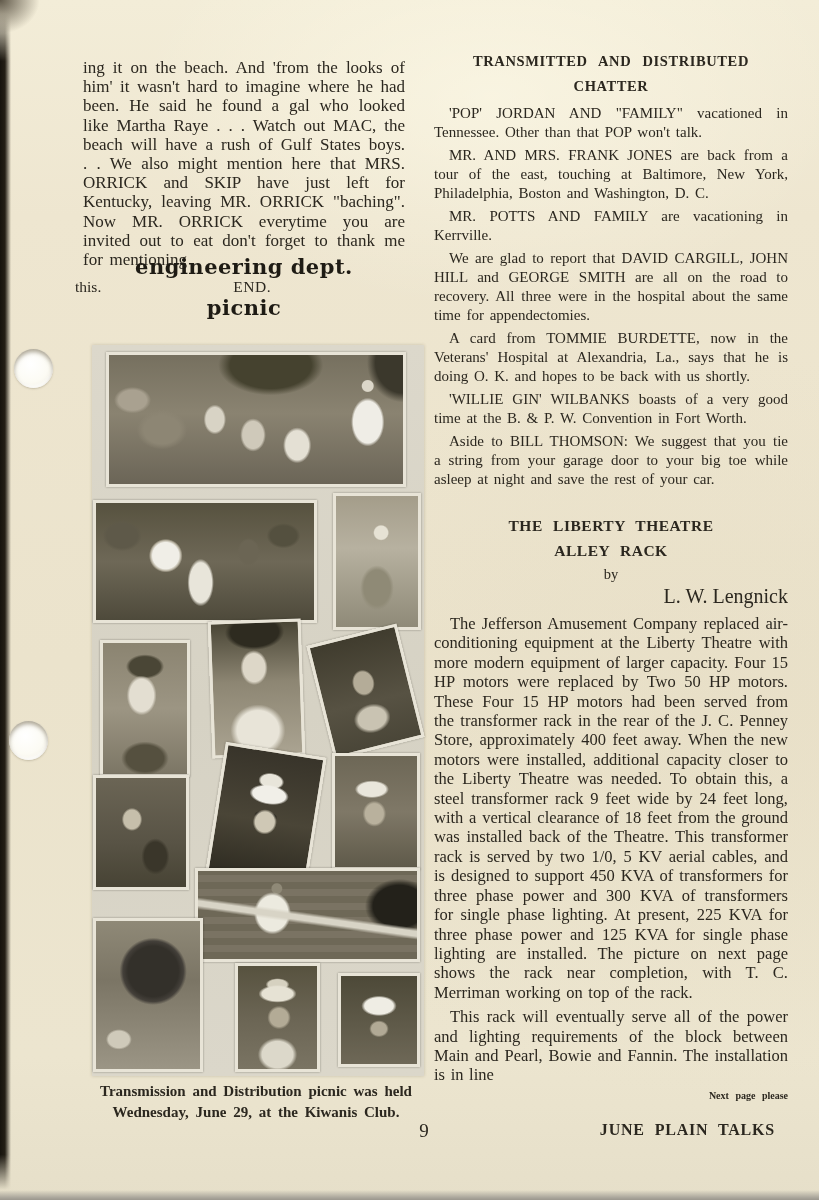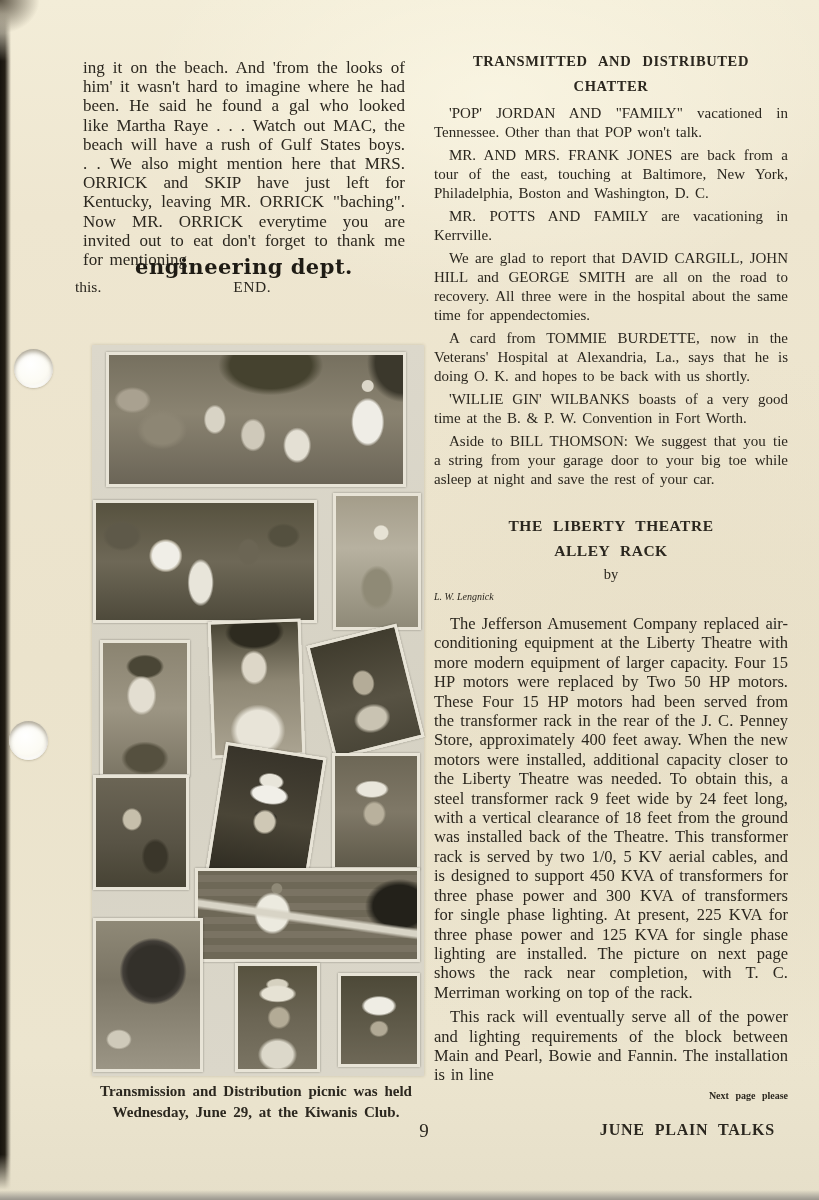--- a/index.html
+++ b/index.html
@@ -42,21 +42,21 @@
   .chatter-heading{font-weight:bold;font-size:14.5px;line-height:25px;text-align:center;
     word-spacing:7px;letter-spacing:.6px;margin:0 0 5px 0;}
   .chatter-heading span{display:block;}
   .chatter-p{font-size:15px;line-height:19px;text-align:justify;word-spacing:2px;
     text-indent:15px;margin:0 0 4px 0;}
 
   .liberty-heading{font-weight:bold;font-size:15.5px;line-height:25px;text-align:center;
     word-spacing:6px;letter-spacing:.5px;margin:24px 0 0 0;}
   .liberty-heading span{display:block;}
   .byline-by{font-size:14.5px;text-align:center;margin:0;line-height:22px;}
-  .byline-name{font-size:10px;text-align:left;margin:0 0 6px 0;line-height:23px;font-style:italic;}
+  .byline-name{font-size:20px;text-align:right;margin:0 0 6px 0;line-height:23px;}
   .article-p{font-size:16.5px;line-height:19.4px;text-align:justify;word-spacing:1.5px;
     text-indent:16px;margin:0 0 5px 0;}
   .next-page{font-size:10px;font-weight:bold;text-align:right;word-spacing:4px;margin:0;}
 
   
   .collage{position:absolute;left:92px;top:345px;width:332px;height:731px;
     background:linear-gradient(180deg,#dcd8cb,#d6d2c4 50%,#dbd7ca);
     box-shadow:0 0 3px rgba(90,80,60,.25);}
   .photo{position:absolute;border:3px solid #e8e4d7;box-shadow:0 0 2px rgba(30,28,20,.4);}
   .p1{left:14px;top:7px;width:294px;height:129px;background:
@@ -153,20 +153,21 @@
       <span>ing it on the beach. And 'from the looks of him' it wasn't hard to imagine where he had been. He said he found a gal who looked like Martha Raye . . . Watch out MAC, the beach will have a rush of Gulf States boys. . . We also might mention here that MRS. ORRICK and SKIP have just left for Kentucky, leaving MR. ORRICK "baching". Now MR. ORRICK everytime you are invited out to eat don't forget to thank me for mentioning</span>
     </p>
     <div class="end-line">
       <span>this.</span>
       <span class="end-marker">END.</span>
     </div>
   </div>
 
   <div class="eng-heading">
     <span>engineering dept.</span>
+    <span>picnic</span>
   </div>
 
   <div class="collage">
     <div class="photo p1"></div>
     <div class="photo p2"></div>
     <div class="photo p3"></div>
     <div class="photo p4"></div>
     <div class="photo p5"></div>
     <div class="photo p6"></div>
     <div class="photo p7"></div>

